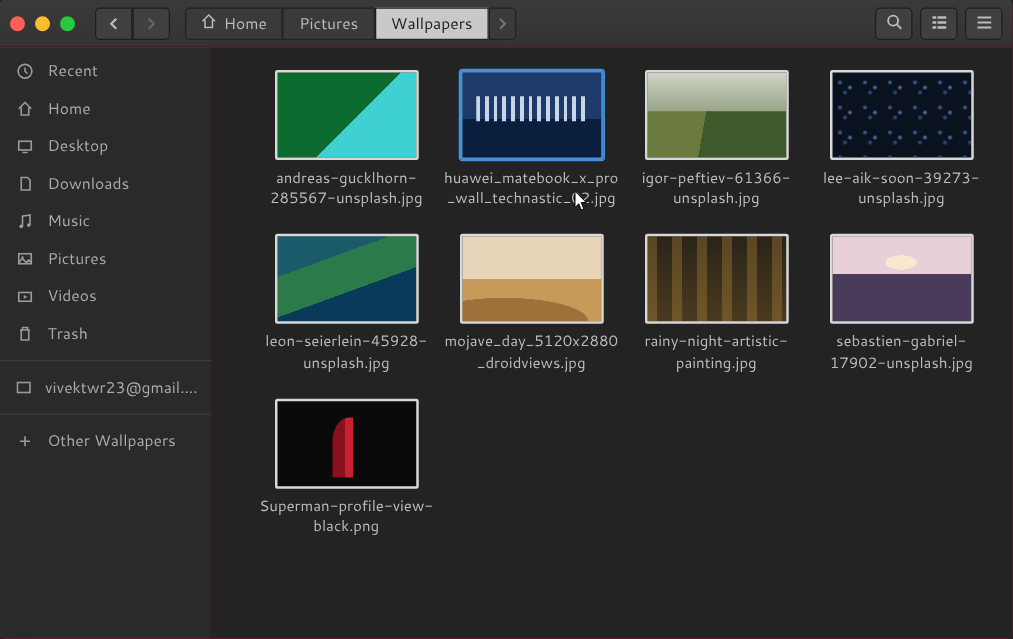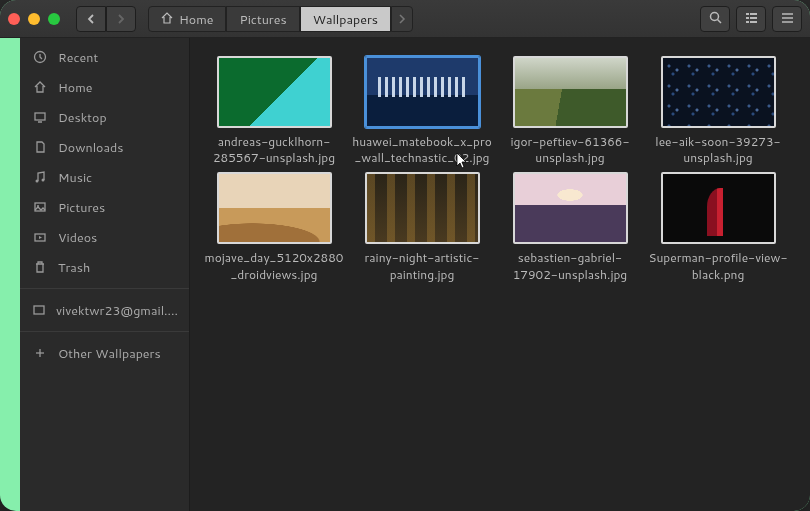--- a/index.html
+++ b/index.html
@@ -9,22 +9,22 @@
   background: #2a2a2a;
   color: #ccc;
   width: 810px;
   height: 511px;
   overflow: hidden;
 }
 .window {
   display: flex;
   flex-direction: column;
   height: 100%;
-  background: #86efac;
-  border-radius: 16px;
+  background: #be185d;
+  border-radius: 4px;
   overflow: hidden;
   box-shadow: 0 10px 30px rgba(0,0,0,0.5);
 }
 .titlebar {
   height: 38px;
   background: linear-gradient(#3a3a3a,#333);
   border-bottom: 1px solid #222;
   display: flex;
   align-items: center;
   padding: 0 8px;
@@ -67,21 +67,21 @@
   align-items:center;
   gap:6px;
   color:#bbb;
   cursor:pointer;
   font-size:12.5px;
 }
 .crumb.first { border-radius:4px 0 0 4px; }
 .crumb.active { background:#c9c9c9; color:#222; }
 .crumb.caret { padding:0 6px; color:#777; border-radius:0 4px 4px 0;}
 .rightbtns { display:flex; gap:6px; }
-.body { flex:1; display:flex; overflow:hidden;padding-left:20px; }
+.body { flex:1; display:flex; overflow:hidden; }
 .sidebar {
   width: 170px;
   background:#2a2a2a;
   border-right:1px solid #1c1c1c;
   padding-top:4px;
   overflow-y:auto;
 }
 .side-item {
   height:30px;
   display:flex;
@@ -96,22 +96,23 @@
 .side-sep { height:1px; background:#3a3a3a; margin:6px 0; }
 .content {
   flex:1;
   background:#232323;
   overflow:auto;
   padding:18px 14px;
 }
 .grid {
   display:grid;
   grid-template-columns: repeat(4, 140px);
-  gap: 6px 8px;
+  gap: 21px 8px;
   justify-content: start;
+  margin-left: 23px;
 }
 .item {
   display:flex;
   flex-direction:column;
   align-items:center;
   text-align:center;
   cursor:pointer;
 }
 .thumb {
   width:115px;
@@ -341,20 +342,24 @@
           </div>
           <div class="item">
             <div class="thumb t3"></div>
             <div class="fname">igor-peftiev-61366-unsplash.jpg</div>
           </div>
           <div class="item">
             <div class="thumb t4"></div>
             <div class="fname">lee-aik-soon-39273-unsplash.jpg</div>
           </div>
           <div class="item">
+            <div class="thumb t5"></div>
+            <div class="fname">leon-seierlein-45928-unsplash.jpg</div>
+          </div>
+          <div class="item">
             <div class="thumb t6"></div>
             <div class="fname">mojave_day_5120x2880_droidviews.jpg</div>
           </div>
           <div class="item">
             <div class="thumb t7"></div>
             <div class="fname">rainy-night-artistic-painting.jpg</div>
           </div>
           <div class="item">
             <div class="thumb t8"></div>
             <div class="fname">sebastien-gabriel-17902-unsplash.jpg</div>

